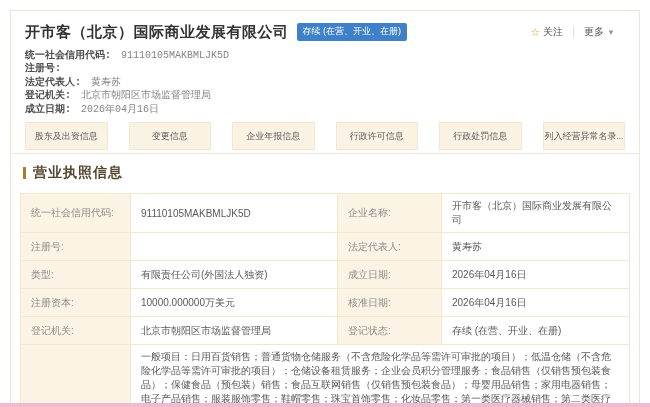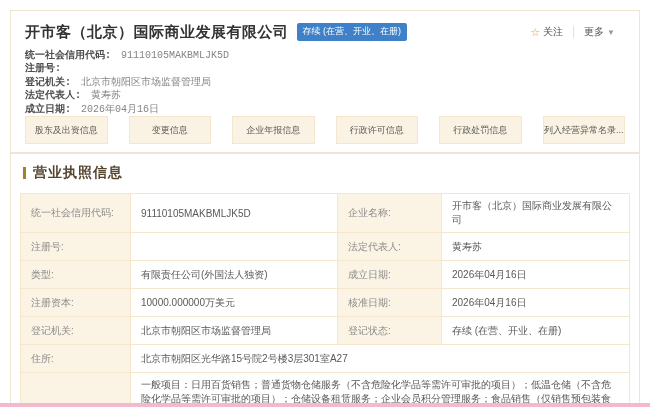--- a/index.html
+++ b/index.html
@@ -20,21 +20,21 @@
     font-family: inherit; }
   .star { color: #e3a43c; font-size: 11px; line-height: 1; }
   .caret { color: #999; font-size: 8px; }
   .vdiv { width: 1px; height: 12px; background: #e6e0d6; }
 
   .info-lines { margin-top: 4px; }
   .info-line { font-size: 10px; line-height: 13.4px; white-space: nowrap; font-family: Liberation Mono, monospace; }
   .info-line .k { font-weight: bold; color: #4d4d4d; }
   .info-line .v { color: #848484; margin-left: 4px; }
 
-  .tabs { display: flex; gap: 21px; margin-top: 0; }
+  .tabs { display: flex; gap: 21px; margin-top: 6px; font-family: Liberation Serif, serif; }
   .tab { flex: 1; height: 28px; background: #faf2e3; border: 1px solid #f4e6cf;
     display: flex; align-items: center; justify-content: center; font-size: 9px;
     color: #595959; cursor: pointer; white-space: nowrap; overflow: hidden; }
 
   
   .section-panel { position: absolute; left: 10px; top: 153px; width: 630px;
     border: 1px solid #f0e4d2; background: #fff; padding-bottom: 20px; height: 300px; }
   .sec-head { display: flex; align-items: center; padding: 10px 12px 8px 12px; }
   .sec-bar { width: 3px; height: 12px; background: #aa7d2e; margin-right: 7px; }
   .sec-title { font-size: 14px; font-weight: bold; color: #55462f; letter-spacing: 1px; }
@@ -79,26 +79,26 @@
     <div class="info-lines">
       <div class="info-line">
         <span class="k">统一社会信用代码:</span>
         <span class="v">91110105MAKBMLJK5D</span>
       </div>
       <div class="info-line">
         <span class="k">注册号:</span>
         <span class="v"></span>
       </div>
       <div class="info-line">
+        <span class="k">法定代表人:</span>
+        <span class="v">黄寿苏</span>
+      </div>
+      <div class="info-line">
         <span class="k">登记机关:</span>
         <span class="v">北京市朝阳区市场监督管理局</span>
-      </div>
-      <div class="info-line">
-        <span class="k">法定代表人:</span>
-        <span class="v">黄寿苏</span>
       </div>
       <div class="info-line">
         <span class="k">成立日期:</span>
         <span class="v">2026年04月16日</span>
       </div>
     </div>
 
     <div class="tabs">
       <div class="tab">股东及出资信息</div>
       <div class="tab">变更信息</div>
@@ -141,24 +141,20 @@
         <td class="k k2">核准日期:</td>
         <td class="v">2026年04月16日</td>
       </tr>
       <tr>
         <td class="k">登记机关:</td>
         <td class="v v1">北京市朝阳区市场监督管理局</td>
         <td class="k k2">登记状态:</td>
         <td class="v">存续 (在营、开业、在册)</td>
       </tr>
       <tr>
-        <td class="k">住所:</td>
-        <td class="v" colspan="3">北京市朝阳区光华路15号院2号楼3层301室A27</td>
-      </tr>
-      <tr>
         <td class="k"></td>
         <td class="v scope" colspan="3">一般项目：日用百货销售；普通货物仓储服务（不含危险化学品等需许可审批的项目）；低温仓储（不含危险化学品等需许可审批的项目）；仓储设备租赁服务；企业会员积分管理服务；食品销售（仅销售预包装食品）；保健食品（预包装）销售；食品互联网销售（仅销售预包装食品）；母婴用品销售；家用电器销售；电子产品销售；服装服饰零售；鞋帽零售；珠宝首饰零售；化妆品零售；第一类医疗器械销售；第二类医疗设备租赁；餐饮管理；货物进出口；道路货物运输站经营；外卖递送服务；婴幼儿配方乳粉及其他婴幼儿配方食品销售；社会经济咨询服务；企业管理；商务秘书服务；会议及展览服务（出国办展须经相关部门审批）；组织文化艺术交流活动；</td>
       </tr>
     </tbody>
       </table>
   </div>
 
   <div class="pink-bar"></div>
 </div>
 

